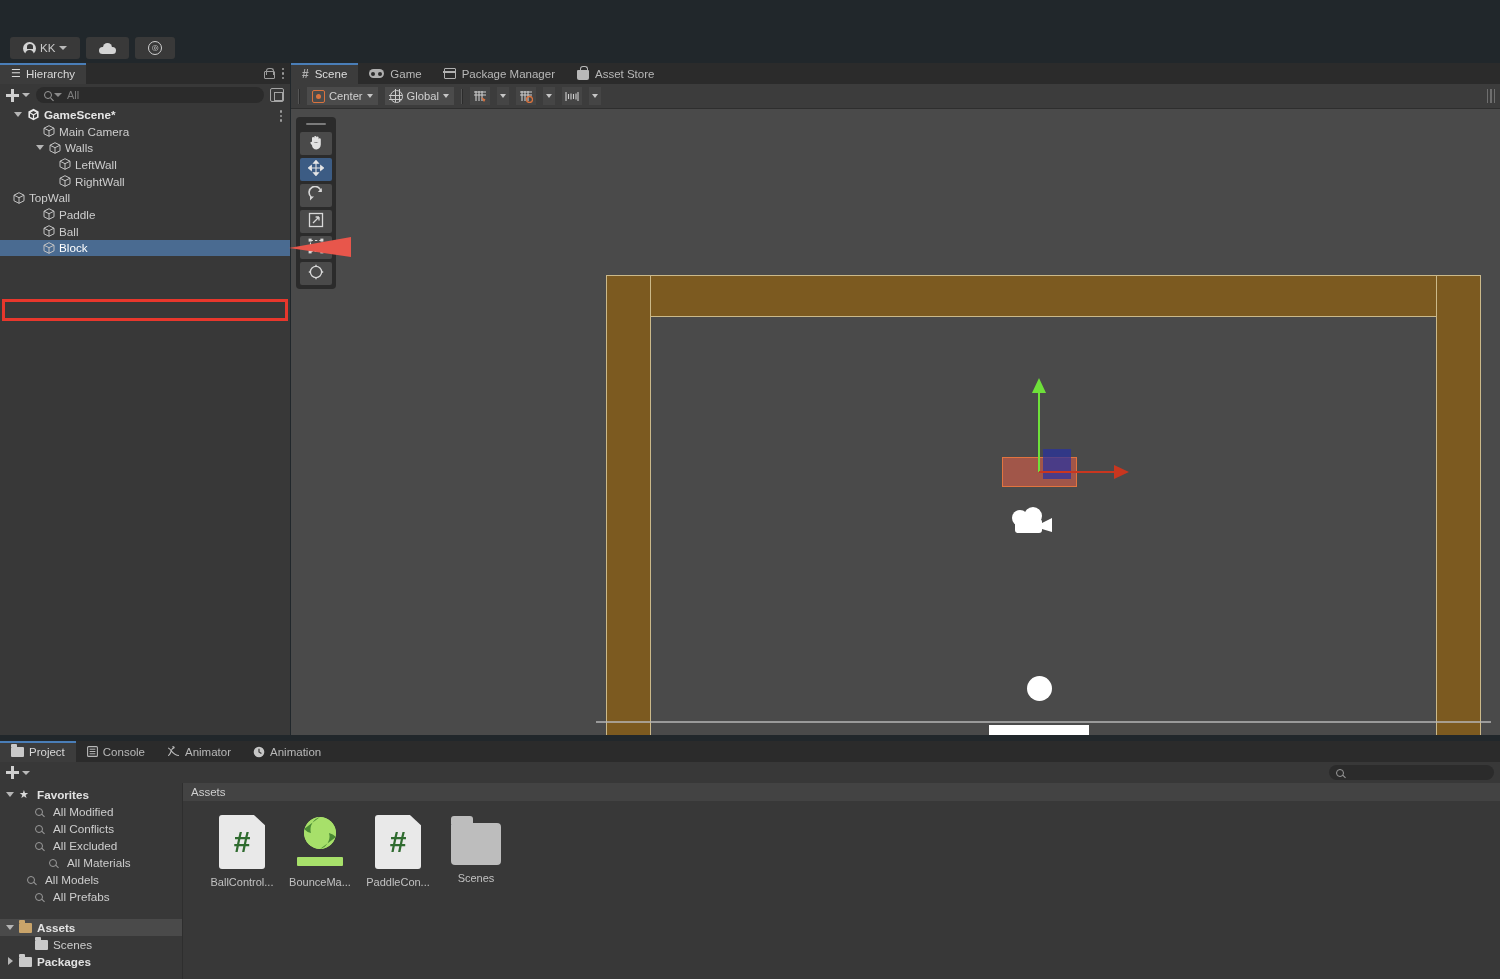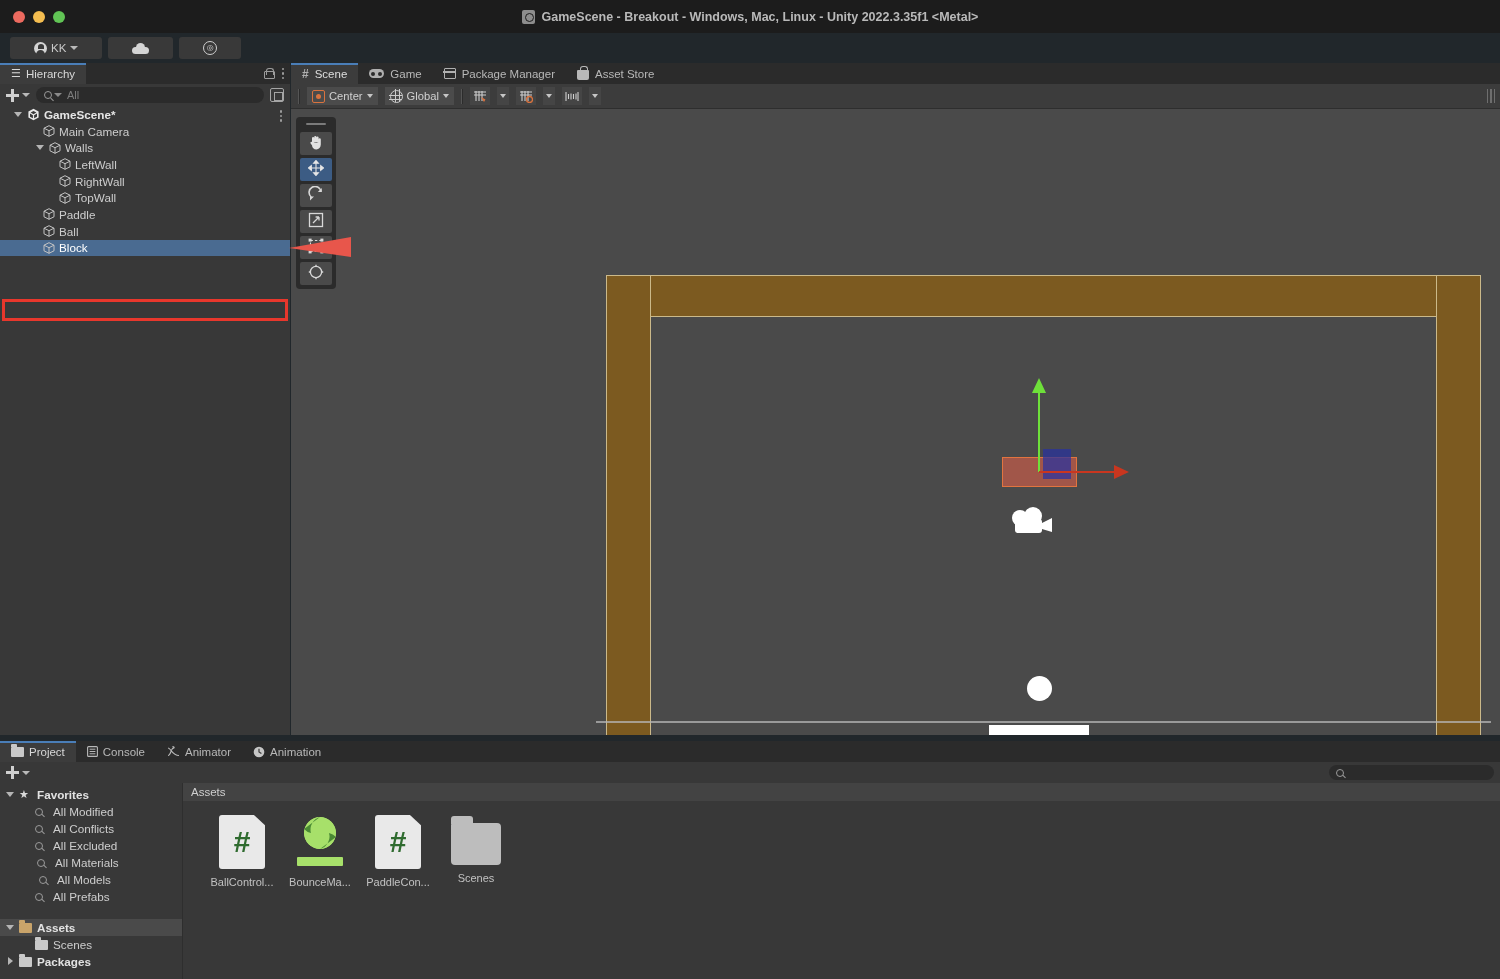--- a/index.html
+++ b/index.html
@@ -40,21 +40,21 @@
 
   
   .toolbar {
     position:absolute; left:0; top:33px; width:1500px; height:30px;
     background:#21272b;
   }
   .acct { position:absolute; left:10px; top:4px; display:flex; gap:6px; }
   .tbtn {
     height:22px; background:#393939; border-radius:3px;
     display:flex; align-items:center; justify-content:center;
-    gap:4px; padding:0 24px; color:#c9c9c9; font-size:11.5px;
+    gap:4px; padding:0 13px; color:#c9c9c9; font-size:11.5px;
   }
   .avatar-c {
     width:13px; height:13px; border-radius:50%; background:#d4d4d4;
     position:relative; flex:0 0 auto;
   }
   .avatar-c::after {
     content:""; position:absolute; left:3.5px; top:2px;
     width:6px; height:5px; border-radius:50% 50% 0 0; background:#393939;
   }
   .avatar-c::before {
@@ -435,31 +435,20 @@
   .fold-big::before {
     content:""; position:absolute; left:0; top:-7px; width:22px; height:8px;
     background:#bdbdbd; border-radius:3px 3px 0 0;
   }
 </style>
 </head>
 <body>
 
 <div class="app">
 
-  <div class="titlebar">
-    <div class="traffic">
-      <div class="dot r"></div>
-      <div class="dot y"></div>
-      <div class="dot g"></div>
-    </div>
-    <div class="title-center">
-      <span class="title-ficon"></span>
-      <span>GameScene - Breakout - Windows, Mac, Linux - Unity 2022.3.35f1 &lt;Metal&gt;</span>
-    </div>
-  </div>
 
   <div class="toolbar">
     <div class="acct">
       <div class="tbtn">
         <span class="avatar-c"></span>
         <span>KK</span>
         <span class="caret-d"></span>
       </div>
       <div class="tbtn">
         <span class="cloud-g"></span>
@@ -563,21 +552,21 @@
         <div class="trow" style="padding-left: 46px;">
           <span class="tri"></span>
           <span class="cube">
             <svg width="12" height="12" viewBox="0 0 12 12">
               <path d="M6 0.7 L11 3.2 L11 8.8 L6 11.3 L1 8.8 L1 3.2 Z" fill="none" stroke="#c3c3c3" stroke-width="1"></path>
               <path d="M1 3.2 L6 5.7 L11 3.2 M6 5.7 L6 11.3" fill="none" stroke="#c3c3c3" stroke-width="1"></path>
             </svg>
           </span>
           <span>RightWall</span>
         </div>
-        <div class="trow" style="padding-left: 46px;">
+        <div class="trow" style="">
           <span class="tri"></span>
           <span class="cube">
             <svg width="12" height="12" viewBox="0 0 12 12">
               <path d="M6 0.7 L11 3.2 L11 8.8 L6 11.3 L1 8.8 L1 3.2 Z" fill="none" stroke="#c3c3c3" stroke-width="1"></path>
               <path d="M1 3.2 L6 5.7 L11 3.2 M6 5.7 L6 11.3" fill="none" stroke="#c3c3c3" stroke-width="1"></path>
             </svg>
           </span>
           <span>TopWall</span>
         </div>
         <div class="trow" style="padding-left: 30px;">
@@ -858,28 +847,28 @@
             </span>
             <span>All Conflicts</span>
           </div>
           <div class="fav-row" style="padding-left: 22px; text-align: center;">
             <span class="tri"></span>
             <span style="display: inline-flex; align-items: center; width: 14px; flex: 0 0 auto;">
               <span class="ic-mag"></span>
             </span>
             <span>All Excluded</span>
           </div>
-          <div class="fav-row" style="padding-left: 24px;">
+          <div class="fav-row" style="padding-left: 36px;">
             <span class="tri"></span>
             <span style="display: inline-flex; align-items: center; width: 14px; flex: 0 0 auto;">
               <span class="ic-mag"></span>
             </span>
             <span>All Materials</span>
           </div>
-          <div class="fav-row" style="padding-left: 26px;">
+          <div class="fav-row" style="padding-left: 14px;">
             <span class="tri"></span>
             <span style="display: inline-flex; align-items: center; width: 14px; flex: 0 0 auto;">
               <span class="ic-mag"></span>
             </span>
             <span>All Models</span>
           </div>
           <div class="fav-row" style="padding-left: 22px;">
             <span class="tri"></span>
             <span style="display: inline-flex; align-items: center; width: 14px; flex: 0 0 auto;">
               <span class="ic-mag"></span>

